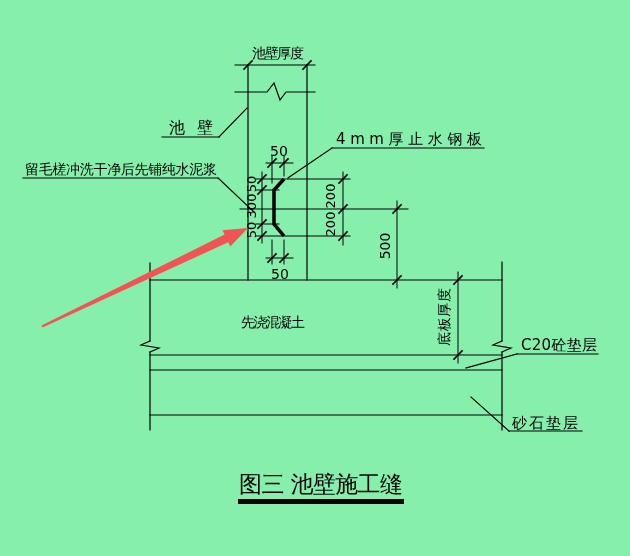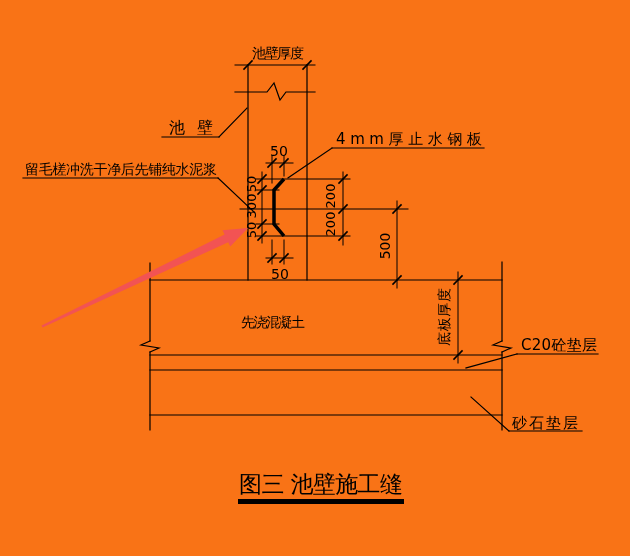--- a/index.html
+++ b/index.html
@@ -1,16 +1,16 @@
 <!DOCTYPE html>
 <html><head>
 <meta charset="utf-8">
 <style>
   html,body{margin:0;padding:0;background:#fff;}
-  #canvas{position:relative;width:630px;height:556px;background:#f97316;overflow:hidden;
+  #canvas{position:relative;width:630px;height:556px;background:#86efac;overflow:hidden;
           font-family:"DejaVu Sans","Liberation Sans",sans-serif;}
   svg{display:block;}
   svg line, svg polyline{stroke:#000;stroke-width:1.2;fill:none;stroke-linecap:square;}
   svg .dimline{stroke-width:1;}
   svg .tick{stroke-width:1.6;}
   svg .plate{stroke-width:3.5;stroke-linecap:butt;}
   svg text{fill:#000;font-family:"DejaVu Sans","Liberation Sans",sans-serif;}
   .fs13{font-size:13px;} .fs14{font-size:14px;} .fs15{font-size:15px;}
   .fs16{font-size:16px;} .fs23{font-size:23px;}
 </style>

